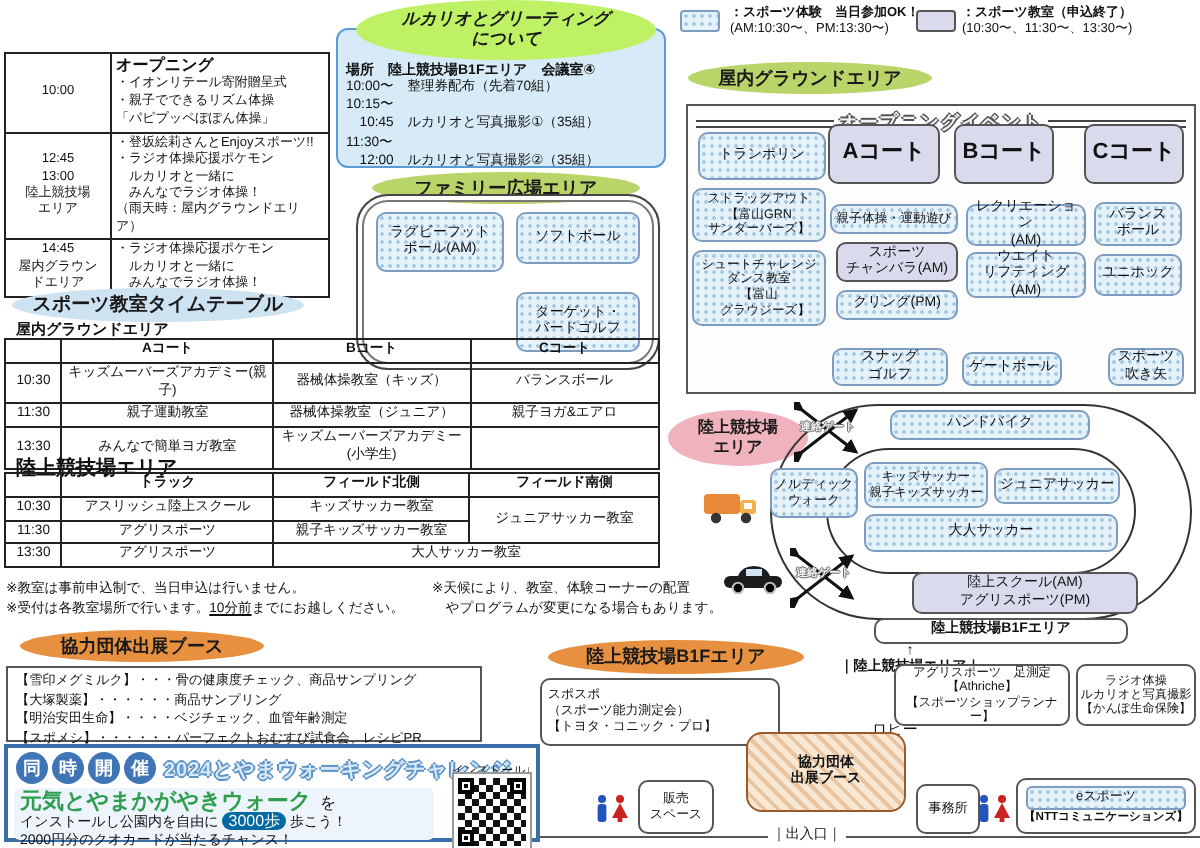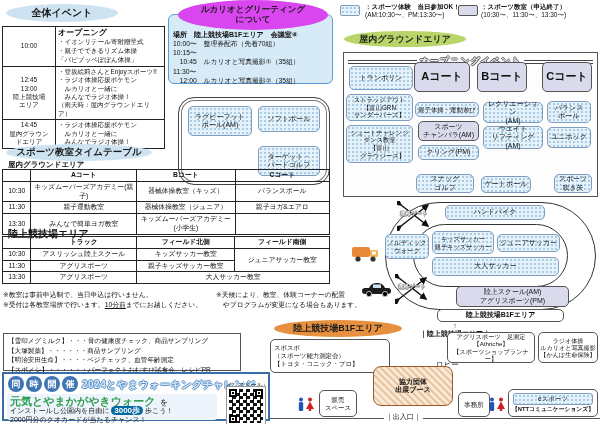--- a/index.html
+++ b/index.html
@@ -3,21 +3,21 @@
 <meta charset="utf-8">
 <style>
   html,body{margin:0;padding:0;background:#888;}
   .page{position:relative;width:600px;height:424px;background:#fff;overflow:hidden;
         font-family:"Liberation Sans","DejaVu Sans",sans-serif;color:#111;}
   .page [data-bind]{white-space:pre-line;}
   .abs{position:absolute;box-sizing:border-box;}
   .oval{position:absolute;box-sizing:border-box;border-radius:50%;display:flex;align-items:center;
         justify-content:center;text-align:center;font-weight:bold;}
   .oval-blue{background:#cde3f2;color:#1a1a1a;}
-  .oval-skyblue{background:#d946ef;color:#1a1a1a;}
+  .oval-skyblue{background:#bef264;color:#1a1a1a;font-style:italic;}
   .oval-green{background:#b9d468;color:#1a1a1a;}
   .oval-pink{background:#f0b3bd;color:#1a1a1a;}
   .oval-orange{background:#e79140;color:#1a1a1a;}
   .box{position:absolute;box-sizing:border-box;border-radius:5px;display:flex;align-items:center;
        justify-content:center;text-align:center;font-size:7px;line-height:1.2;padding:1px;}
   .dot{background-color:#e6f2fa;background-image:radial-gradient(#a9cce6 0.8px,transparent 0.9px);
        background-size:4px 4px;border:1px solid #7d9cc0;}
   .lav{background:#d9dbec;border:1px solid #555;}
   .plain{background:#fff;border:1px solid #555;}
   table{border-collapse:collapse;}
@@ -33,42 +33,41 @@
       text-shadow:1px 0 #555,-1px 0 #555,0 1px #555,0 -1px #555;}
   .gate-label{position:absolute;font-size:5.5px;color:#f2f2f2;font-weight:bold;
       text-shadow:0.5px 0 #666,-0.5px 0 #666,0 0.5px #666,0 -0.5px #666;white-space:nowrap;}
   .track{position:absolute;border:1.5px solid #333;background:transparent;box-sizing:border-box;}
   .hatch{background:repeating-linear-gradient(45deg,#e9c6a3 0 2px,#f8e7d3 2px 5px);
          border:1px solid #9c5a28;border-radius:8px;}
   .circle4{width:16px;height:16px;border-radius:50%;background:#3f74b5;color:#fff;font-size:9px;
            font-weight:bold;display:flex;align-items:center;justify-content:center;}
   .wk-title{font-weight:bold;font-size:10px;letter-spacing:0.5px;color:#d9e8f6;
       text-shadow:1px 0 #5b93c8,-1px 0 #5b93c8,0 1px #5b93c8,0 -1px #5b93c8;}
-  .steps{background:#0369a1;color:#fff;font-weight:bold;border-radius:7px;padding:0 3px;font-size:8px;}
+  .steps{background:#0369a1;color:#fff;font-weight:normal;border-radius:7px;padding:0 3px;font-size:8px;}
   .qr{position:absolute;width:34px;height:34px;border:2px solid #fff;outline:1px solid #999;
       background-image:repeating-conic-gradient(#111 0% 25%,#fff 25% 50%);background-size:7px 7px;}
   .qr i{position:absolute;width:8px;height:8px;border:2px solid #000;background:#fff;box-sizing:border-box;}
   .qr i:after{content:"";position:absolute;left:1px;top:1px;width:2px;height:2px;background:#000;}
   .qr .tl{left:0;top:0;} .qr .tr{right:0;top:0;} .qr .bl{left:0;bottom:0;}
   .legend-sw{width:20px;height:11px;border-radius:2px;display:inline-block;}
 </style>
 </head>
 <body>
 
 <svg width="0" height="0" style="position:absolute">
     <defs>
   <marker id="ah" markerWidth="6" markerHeight="6" refX="4" refY="2.5" orient="auto">
     <path d="M0,0 L5,2.5 L0,5 z" fill="#111"></path>
   </marker>
 </defs>
   </svg>
 
 <div class="page">
 
-  <div class="oval oval-blue" style="left:6px;top:4px;width:112px;height:18px;font-size:10px;" data-bind="zentai.title">全体イベント</div>
   <table class="tbl" style="left:2px;top:26px;width:163px;">
     <tbody>
         <tr>
       <td style="width:48px;" class="small" data-bind="zentai.rows.0.time">10:00</td>
       <td style="text-align:left;margin-top:22px;">
         <div style="font-weight:bold;font-size:8px;" data-bind="zentai.rows.0.head">オープニング</div>
         <div class="small" data-bind="zentai.rows.0.body">・イオンリテール寄附贈呈式
 ・親子でできるリズム体操
 「パピプッペぽぽん体操」</div>
       </td>
@@ -98,20 +97,21 @@
   <div class="abs" style="left:168px;top:14px;width:165px;height:70px;background:#d6ebf7;border:1px solid #5b9bd5;border-radius:6px;"></div>
   <div class="oval oval-skyblue" style="left:178px;top:0px;width:150px;height:30px;font-size:8.5px;line-height:1.15;" data-bind="greeting.title">ルカリオとグリーティング
 について</div>
   <div class="abs" style="left:173px;top:30px;width:157px;font-size:7px;font-weight:bold;" data-bind="greeting.place">場所　陸上競技場B1Fエリア　会議室④</div>
   <div class="abs" style="left:173px;top:39px;width:157px;font-size:6.8px;line-height:1.35;" data-bind="greeting.rows">10:00〜　整理券配布（先着70組）
 10:15〜
 　10:45　ルカリオと写真撮影①（35組）
 11:30〜
 　12:00　ルカリオと写真撮影②（35組）</div>
 
+  <div class="oval oval-green" style="left:186px;top:86px;width:134px;height:16px;font-size:9px;" data-bind="family.title">ファミリー広場エリア</div>
   <div class="abs" style="left:178px;top:97px;width:152px;height:88px;border:1.5px solid #444;border-radius:16px;box-shadow:inset 0 0 0 2px #fff,inset 0 0 0 3px #777;"></div>
   <div class="box dot" style="left:188px;top:106px;width:64px;height:30px;" data-bind="family.items.0">ラグビーフット
 ボール(AM)</div>
   <div class="box dot" style="left:258px;top:106px;width:62px;height:26px;" data-bind="family.items.1">ソフトボール</div>
   <div class="box dot" style="left:258px;top:146px;width:62px;height:30px;" data-bind="family.items.2">ターゲット・
 バードゴルフ</div>
 
   <div class="abs" style="left:340px;top:3px;width:255px;">
     <span class="legend-sw dot abs" style="left:0;top:2px;"></span>
     <div class="abs" style="left:25px;top:0;font-size:6.5px;line-height:1.3;width:95px;">
@@ -216,20 +216,21 @@
     </tr>
   </tbody>
     </table>
   <div class="note" style="left:3px;top:290px;width:212px;">
     <span data-bind="timetable.note_left1">※教室は事前申込制で、当日申込は行いません。</span><br>
     <span data-bind="timetable.note_left2a">※受付は各教室場所で行います。</span><u data-bind="timetable.note_left2u">10分前</u><span data-bind="timetable.note_left2b">までにお越しください。</span>
   </div>
   <div class="note" style="left:216px;top:290px;width:182px;" data-bind="timetable.note_right">※天候により、教室、体験コーナーの配置
 　やプログラムが変更になる場合もあります。</div>
 
+  <div class="oval oval-orange" style="left:10px;top:315px;width:122px;height:16px;font-size:9px;" data-bind="booths.title">協力団体出展ブース</div>
   <div class="abs" style="left:3px;top:333px;width:238px;height:38px;border:1px solid #555;padding:2px 4px;font-size:6.6px;line-height:1.45;" data-bind="booths.lines">【雪印メグミルク】・・・骨の健康度チェック、商品サンプリング
 【大塚製薬】・・・・・・商品サンプリング
 【明治安田生命】・・・・ベジチェック、血管年齢測定
 【スポメシ】・・・・・・パーフェクトおむすび試食会、レシピPR</div>
 
   <div class="abs" style="left:2px;top:372px;width:268px;height:49px;border:2px solid #3a6ea8;background:#fff;">
     <div class="abs" style="left:4px;top:2px;display:flex;gap:2px;">
       <span class="circle4" data-bind="walking.badge.0">同</span>
       <span class="circle4" data-bind="walking.badge.1">時</span>
       <span class="circle4" data-bind="walking.badge.2">開</span>
@@ -248,20 +249,22 @@
     </div>
     <div class="abs" style="left:6px;top:41px;font-size:7px;white-space:nowrap;" data-bind="walking.line3">2000円分のクオカードが当たるチャンス！</div>
     <div class="abs" style="left:222px;top:7px;font-size:6px;" data-bind="walking.qr_label">インストール↓</div>
     <div class="qr" style="left:223px;top:13px;">
       <i class="tl"></i>
         <i class="tr"></i>
         <i class="bl"></i>
     </div>
   </div>
 
+  <div class="oval oval-pink" style="left:334px;top:205px;width:70px;height:28px;font-size:8px;line-height:1.2;" data-bind="stadium.title">陸上競技場
+エリア</div>
   <div class="track" style="left:385px;top:202px;width:211px;height:108px;border-radius:54px;"></div>
   <div class="track" style="left:413px;top:224px;width:155px;height:63px;border-radius:32px;border-width:1px;"></div>
   <div class="box dot" style="left:445px;top:205px;width:100px;height:15px;" data-bind="stadium.handbike">ハンドバイク</div>
   <div class="box dot" style="left:385px;top:234px;width:44px;height:25px;font-size:6.4px;" data-bind="stadium.nordic">ノルディック
 ウォーク</div>
   <div class="box dot" style="left:432px;top:231px;width:62px;height:23px;font-size:6.2px;" data-bind="stadium.kids">キッズサッカー
 親子キッズサッカー</div>
   <div class="box dot" style="left:497px;top:234px;width:63px;height:18px;" data-bind="stadium.junior">ジュニアサッカー</div>
   <div class="box dot" style="left:432px;top:257px;width:127px;height:19px;" data-bind="stadium.adult">大人サッカー</div>
   <div class="box lav" style="left:456px;top:286px;width:113px;height:21px;" data-bind="stadium.school">陸上スクール(AM)

